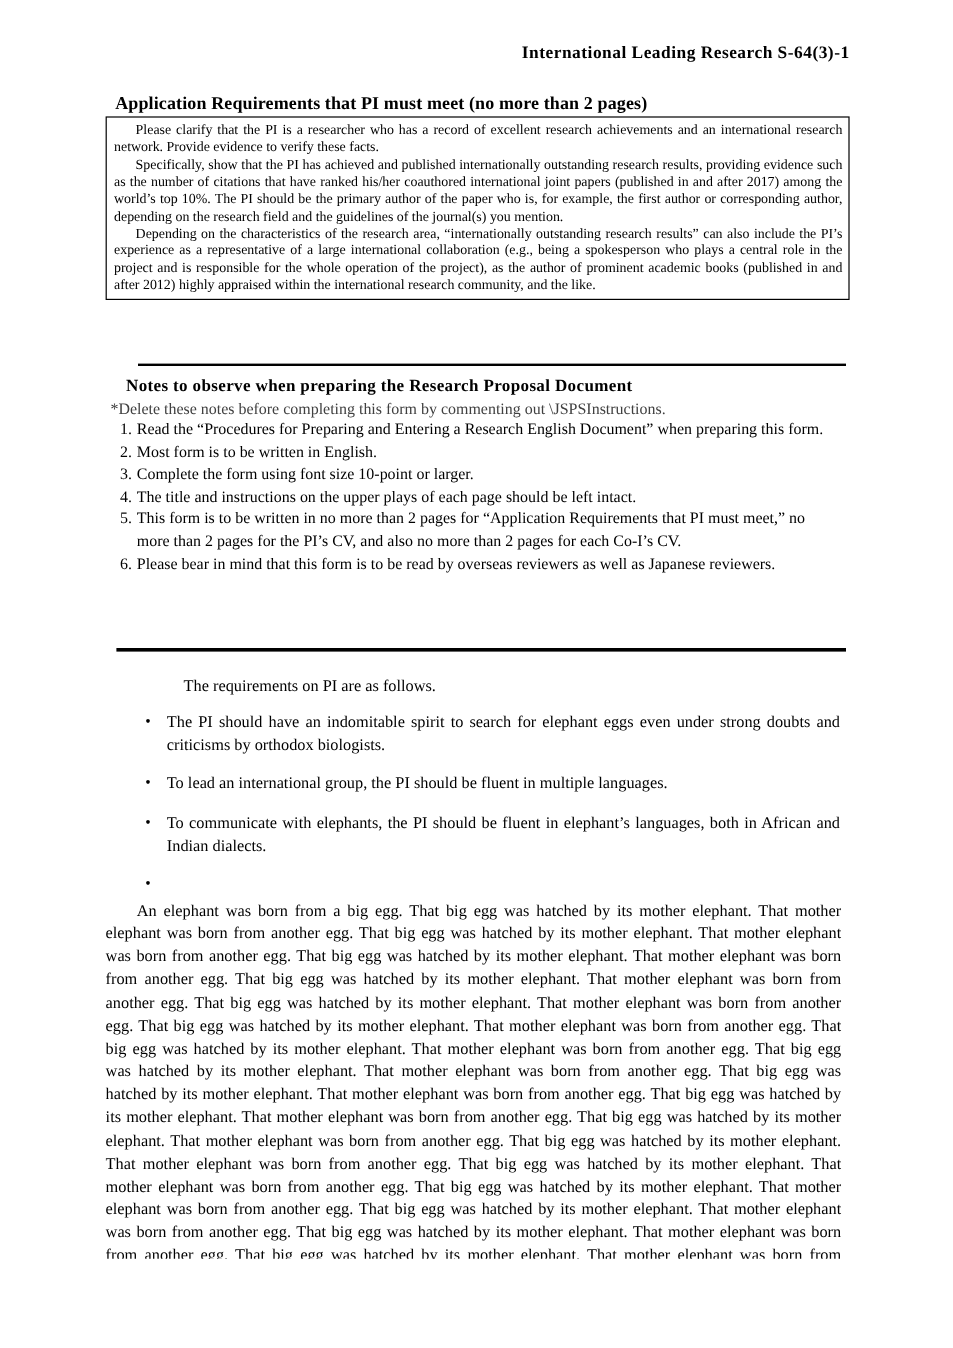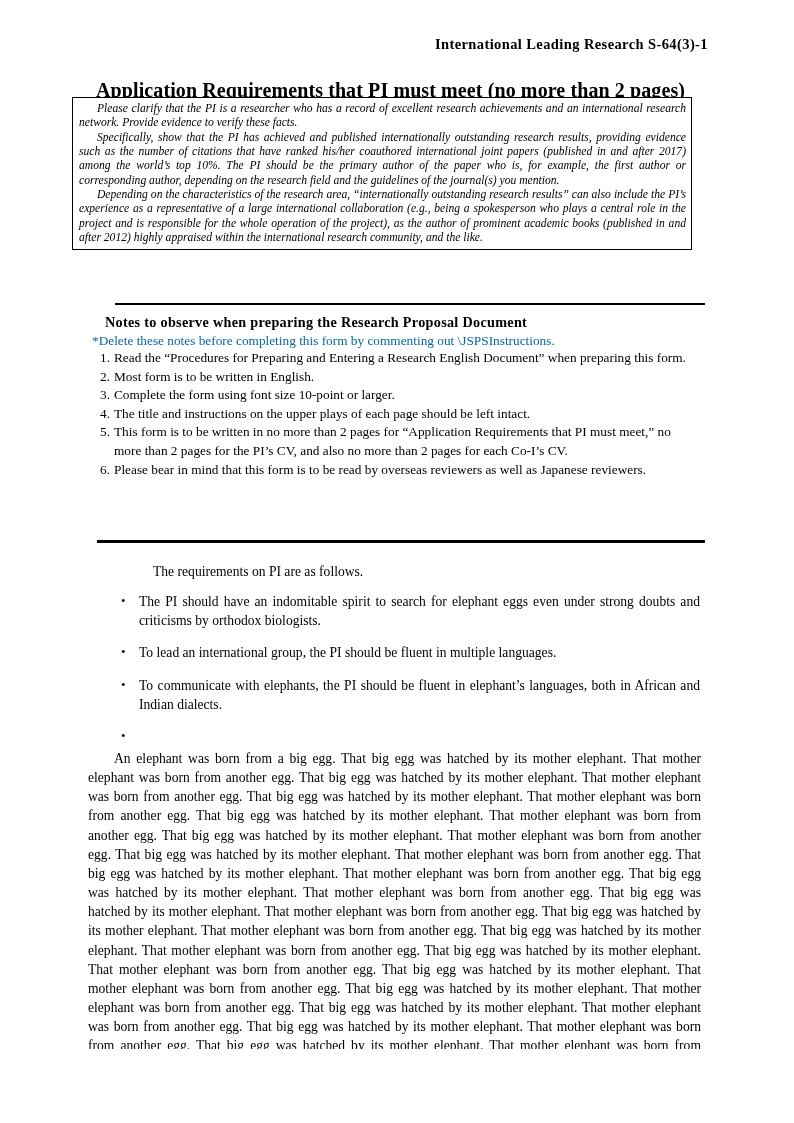--- a/index.html
+++ b/index.html
@@ -36,36 +36,35 @@
     font-size: 14.5px;
     letter-spacing: 0.4px;
   }
 
   
   .section-title {
     position: absolute;
     left: 96px;
     top: 79px;
     font-weight: bold;
-    font-size: 20px;
+    font-size: 15px;
     letter-spacing: 0.1px;
     white-space: nowrap;
   }
 
   
   .req-box {
     position: absolute;
-    left: 72px;
+    left: 88px;
     top: 97px;
     width: 620px;
     box-sizing: border-box;
     border: 1.4px solid #000000;
     padding: 4px 5px 4px 6px;
     background: #ffffff;
-    font-style: italic;
   }
   .req-box p {
     margin: 0;
     font-size: 11.6px;
     line-height: 14.35px;
     text-align: justify;
     text-indent: 18px;
     font-family: "Liberation Serif", "DejaVu Serif", serif;
     hyphens: none;
   }
@@ -194,21 +193,21 @@
   <div class="req-box">
     <p>Please clarify that the PI is a researcher who has a record of excellent research achievements and an international research network. Provide evidence to verify these facts.</p>
     <p>Specifically, show that the PI has achieved and published internationally outstanding research results, providing evidence such as the number of citations that have ranked his/her coauthored international joint papers (published in and after 2017) among the world’s top 10%. The PI should be the primary author of the paper who is, for example, the first author or corresponding author, depending on the research field and the guidelines of the journal(s) you mention.</p>
     <p>Depending on the characteristics of the research area, “internationally outstanding research results” can also include the PI’s experience as a representative of a large international collaboration (e.g., being a spokesperson who plays a central role in the project and is responsible for the whole operation of the project), as the author of prominent academic books (published in and after 2012) highly appraised within the international research community, and the like.</p>
   </div>
 
   <div class="rule-thin"></div>
 
   <div class="notes-heading">Notes to observe when preparing the Research Proposal Document</div>
 
-  <div class="notes-warning" style="color: #0369a1;">*Delete these notes before completing this form by commenting out \JSPSInstructions.</div>
+  <div class="notes-warning" style="color: #404040;">*Delete these notes before completing this form by commenting out \JSPSInstructions.</div>
 
   <div class="notes-list">
 
     <div class="notes-item">
       <span class="notes-num">1.</span>
       <span class="notes-text">Read the “Procedures for Preparing and Entering a Research English Document” when preparing this form.</span>
     </div>
 
     <div class="notes-item">
       <span class="notes-num">2.</span>

